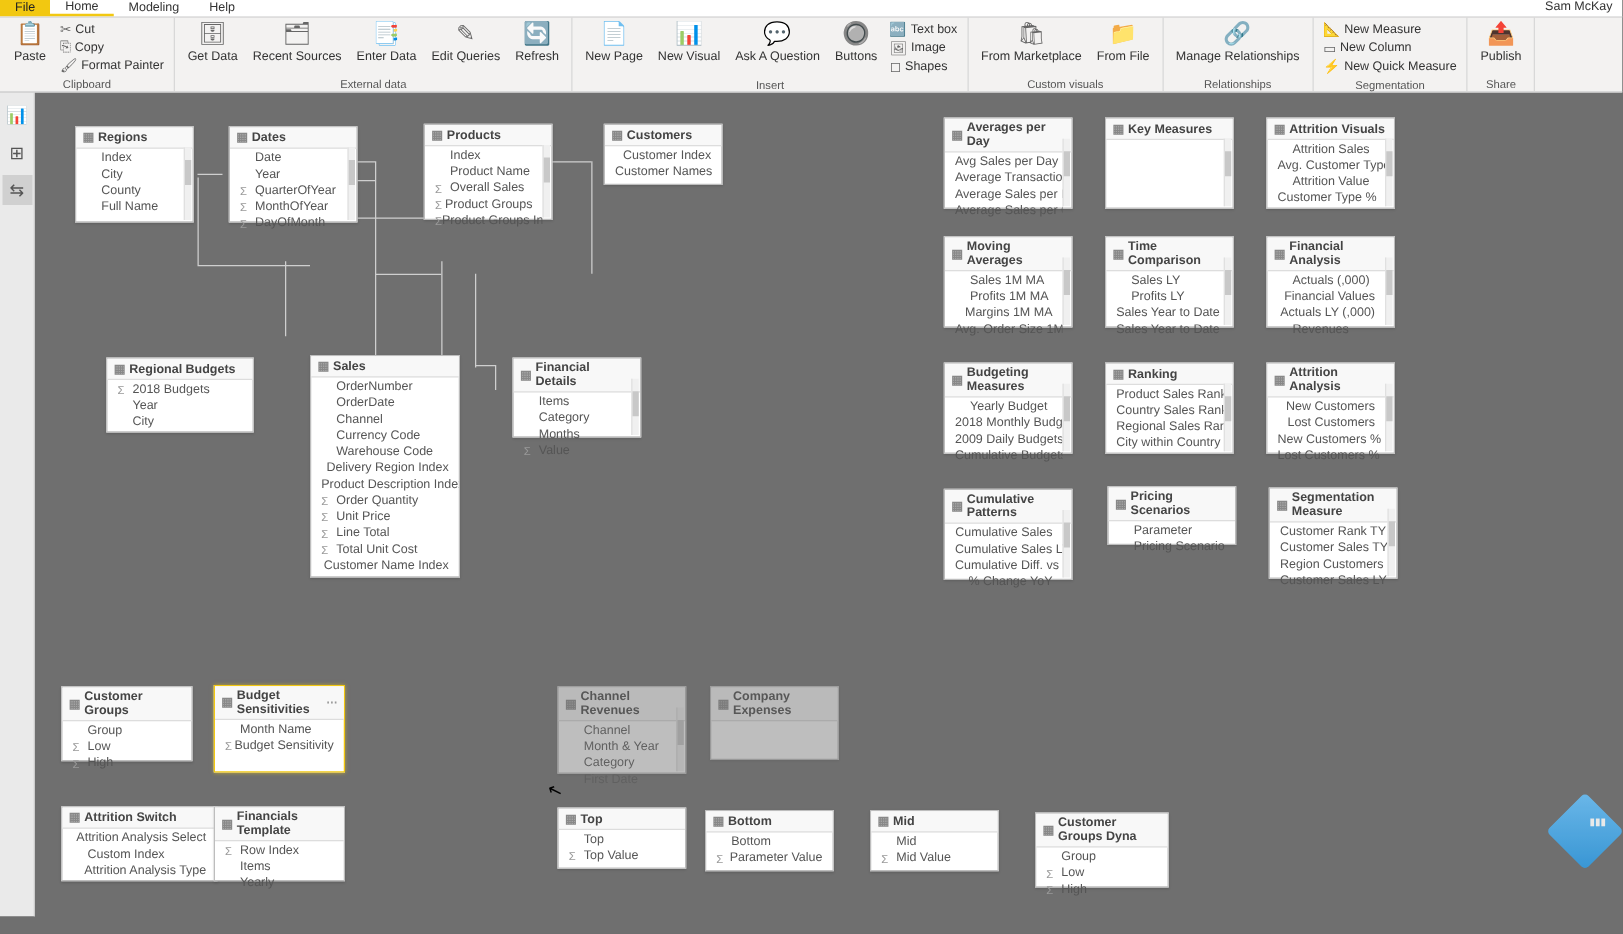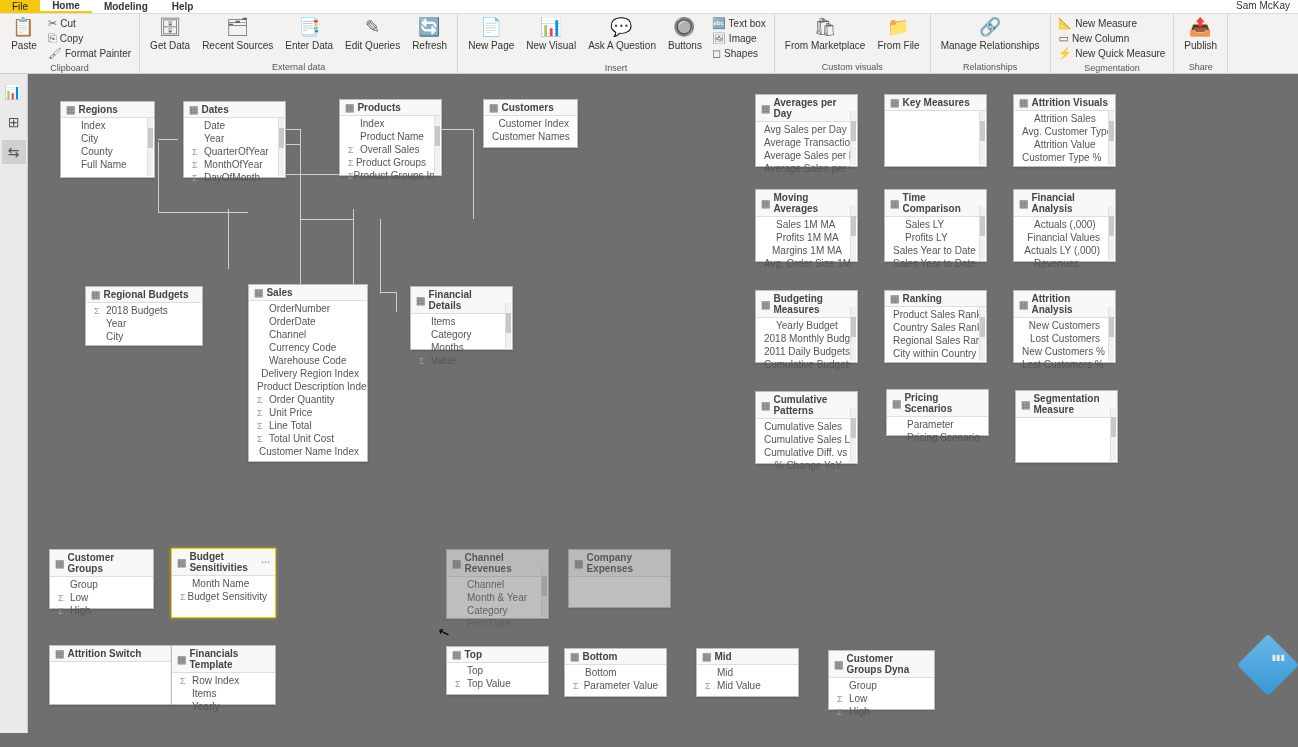--- a/index.html
+++ b/index.html
@@ -1,18 +1,18 @@
 <!DOCTYPE html>
 <html><head>
 <meta charset="utf-8">
 <style>
 * { box-sizing: border-box; margin: 0; padding: 0; font-family: "Segoe UI", Tahoma, sans-serif; }
 body { width: 1298px; height: 747px; background: #6f6f6f; overflow: hidden; position: relative; }
 .tabs { height: 14px; background: #fff; display: flex; border-bottom: 1px solid #dcdcdc; }
-.tab { font-size: 10px; padding: 0 12px; color: #333; display: flex; align-items: center; cursor: pointer; font-weight: bold; }
+.tab { font-size: 10px; padding: 0 12px; color: #333; display: flex; align-items: center; cursor: pointer; }
 .tab.file { background: #f2c811; color: #222; font-weight: 500; }
 .tab.active { border-bottom: 2px solid #f2c811; }
 
 
 .ribbon { height: 60px; background: #f3f2f1; display: flex; border-bottom: 1px solid #d0d0d0; }
 .rgroup { display: flex; flex-direction: column; border-right: 1px solid #d8d8d8; }
 .rgroup .items { display: flex; padding: 2px 4px; flex: 1; align-items: flex-start; }
 .rgroup .label { font-size: 9px; text-align: center; color: #555; padding: 0 4px 1px; white-space: nowrap; }
 .rbtn-big { display: flex; flex-direction: column; align-items: center; justify-content: center; font-size: 10px; color: #333; padding: 2px 6px; cursor: pointer; min-width: 40px; line-height: 1.1; }
 .rbtn-big .ic { font-size: 18px; margin-bottom: 2px; color: #666; }
@@ -600,21 +600,21 @@
           <div class="field">
             <span class="fic"></span>
             <span>Yearly Budget</span>
           </div>
           <div class="field">
             <span class="fic"></span>
             <span>2018 Monthly Budge</span>
           </div>
           <div class="field">
             <span class="fic"></span>
-            <span>2011 Daily Budgets</span>
+            <span>2009 Daily Budgets</span>
           </div>
           <div class="field">
             <span class="fic"></span>
             <span>Cumulative Budgets</span>
           </div>
         </div>
         <div class="scroll">
           <div class="thumb"></div>
         </div>
       </div>
@@ -712,20 +712,38 @@
           <div class="field">
             <span class="fic"></span>
             <span>Pricing Scenario</span>
           </div>
         </div>
       </div>
       <div class="node has-scroll" style="left: 987px; top: 316px; width: 103px; height: 73px;">
         <div class="head">
           <span class="tic">▦</span>
           <span>Segmentation Measure</span>
+        </div>
+        <div class="fields">
+          <div class="field">
+            <span class="fic"></span>
+            <span>Customer Rank TY</span>
+          </div>
+          <div class="field">
+            <span class="fic"></span>
+            <span>Customer Sales TY</span>
+          </div>
+          <div class="field">
+            <span class="fic"></span>
+            <span>Region Customers</span>
+          </div>
+          <div class="field">
+            <span class="fic"></span>
+            <span>Customer Sales LY</span>
+          </div>
         </div>
         <div class="scroll">
           <div class="thumb"></div>
         </div>
       </div>
       <div class="node" style="left: 21px; top: 475px; width: 105px; height: 60px;">
         <div class="head">
           <span class="tic">▦</span>
           <span>Customer Groups</span>
         </div>
@@ -792,20 +810,34 @@
         <div class="head">
           <span class="tic">▦</span>
           <span>Company Expenses</span>
         </div>
       </div>
       <div class="node" style="left: 21px; top: 571px; width: 125px; height: 60px;">
         <div class="head">
           <span class="tic">▦</span>
           <span>Attrition Switch</span>
         </div>
+        <div class="fields">
+          <div class="field">
+            <span class="fic"></span>
+            <span>Attrition Analysis Select</span>
+          </div>
+          <div class="field">
+            <span class="fic"></span>
+            <span>Custom Index</span>
+          </div>
+          <div class="field">
+            <span class="fic"></span>
+            <span>Attrition Analysis Type</span>
+          </div>
+        </div>
       </div>
       <div class="node" style="left: 143px; top: 571px; width: 105px; height: 60px;">
         <div class="head">
           <span class="tic">▦</span>
           <span>Financials Template</span>
         </div>
         <div class="fields">
           <div class="field">
             <span class="fic">Σ</span>
             <span>Row Index</span>

